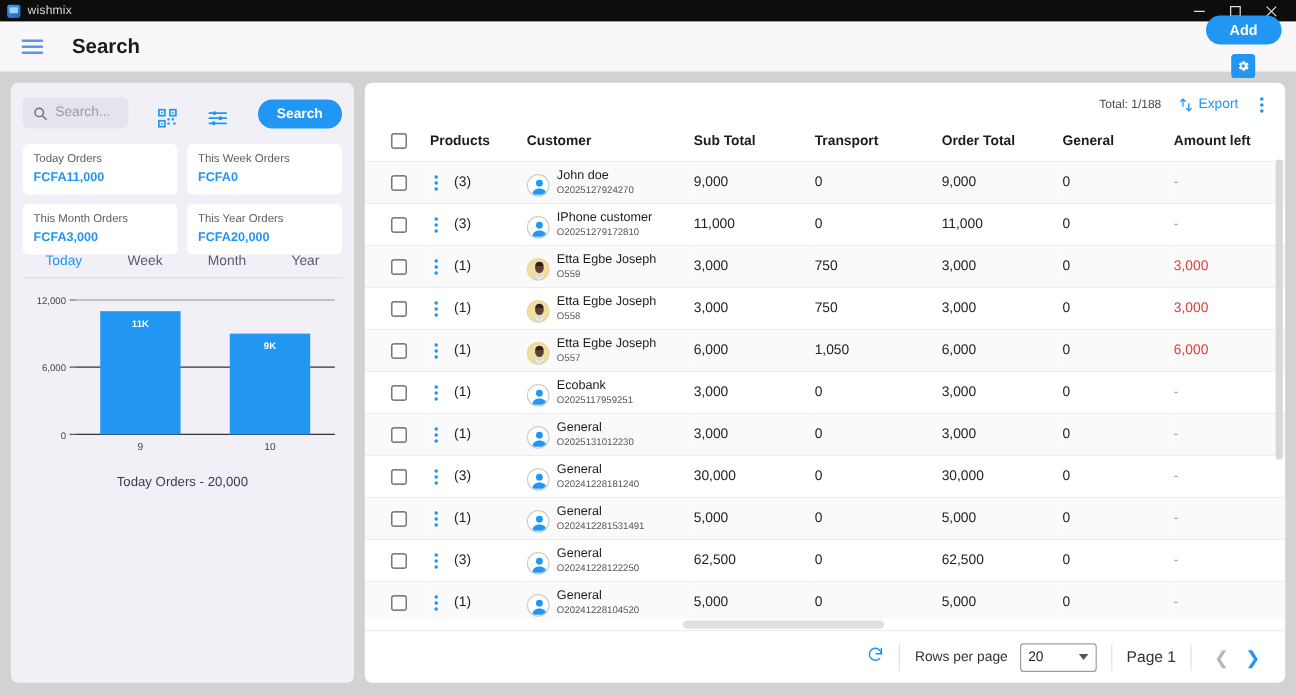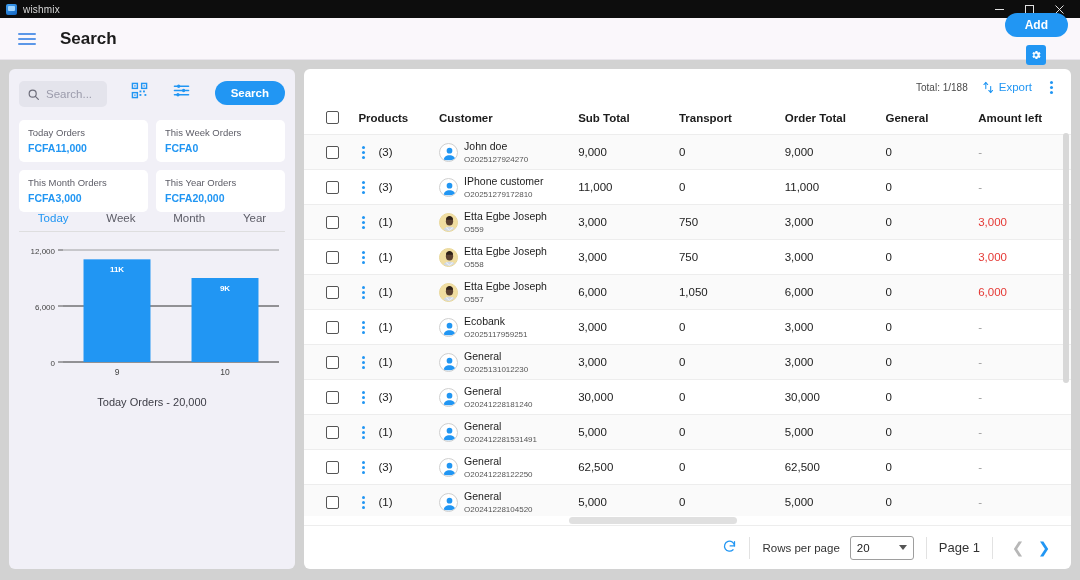--- a/index.html
+++ b/index.html
@@ -55,21 +55,21 @@
   }
 
   
   .workspace { display: flex; gap: 9px; padding: 9px 9px 11px 9px; height: calc(580px - 18px - 42px); }
 
   
   .left-panel {
     width: 286px; background:#f1f0f7; border-radius: 6px; padding: 12px 10px;
     display:flex; flex-direction:column; flex: none;
   }
-  .search-row { display:flex; align-items:flex-start; gap:24px; }
+  .search-row { display:flex; align-items:flex-end; gap:24px; }
   .search-box {
     flex: 1; height: 26px; background:#e4e4ec; border-radius: 5px;
     display:flex; align-items:center; padding: 0 8px; gap:6px; min-width: 0;
   }
   .search-box svg { flex:none; }
   .search-box input {
     border:none; background:transparent; outline:none; font-size:11.5px;
     color:#3a3a3a; width:100%; font-family:"Liberation Sans", sans-serif;
   }
   .search-box input::placeholder { color: #9b9bab; }
@@ -120,21 +120,21 @@
   .col-prod { width: 80px; }
   .col-cust { width: 138px; }
   .col-sub  { width: 100px; }
   .col-tran { width: 105px; }
   .col-ord  { width: 100px; margin-left: 24px; }
   .col-pay  { width: 92px; }
   .col-amt  { width: 92px; margin-left: 44px; }
 
   .chkbox { width:13px; height:13px; border:1.4px solid #555; border-radius:2px; background:#fff; cursor:pointer; display:block;}
   .prod-cell { display:flex; align-items:center; gap:9px; }
-  .cust-cell { display:flex; align-items:center; gap:6px; }
+  .cust-cell { display:flex; align-items:flex-end; gap:6px; }
   .avatar {
     width: 19px; height: 19px; border-radius:50%; flex:none;
     border: 1px solid #cfcfcf; background:#fff; position:relative; overflow:hidden;
   }
   .avatar.photo { background: #f3e0a8; border-color:#e8d79a; }
   .avatar svg { position:absolute; left:0; top:0; }
   .cust-name { font-size: 10.5px; color:#1c1c1c; line-height: 1.15; }
   .cust-id { font-size: 8px; color:#555; line-height: 1.15; }
   .amt-due { color:#e53935; }
   .amt-dash { color:#9a9a9a; }

